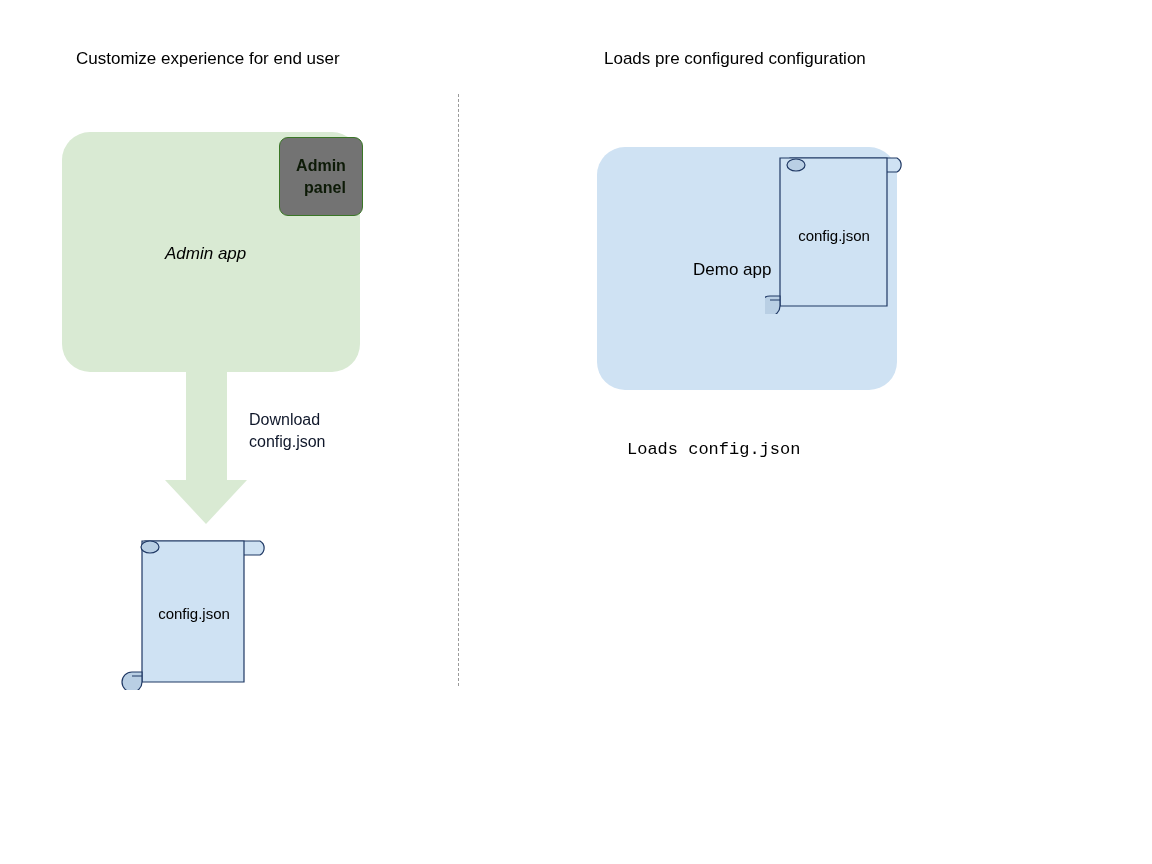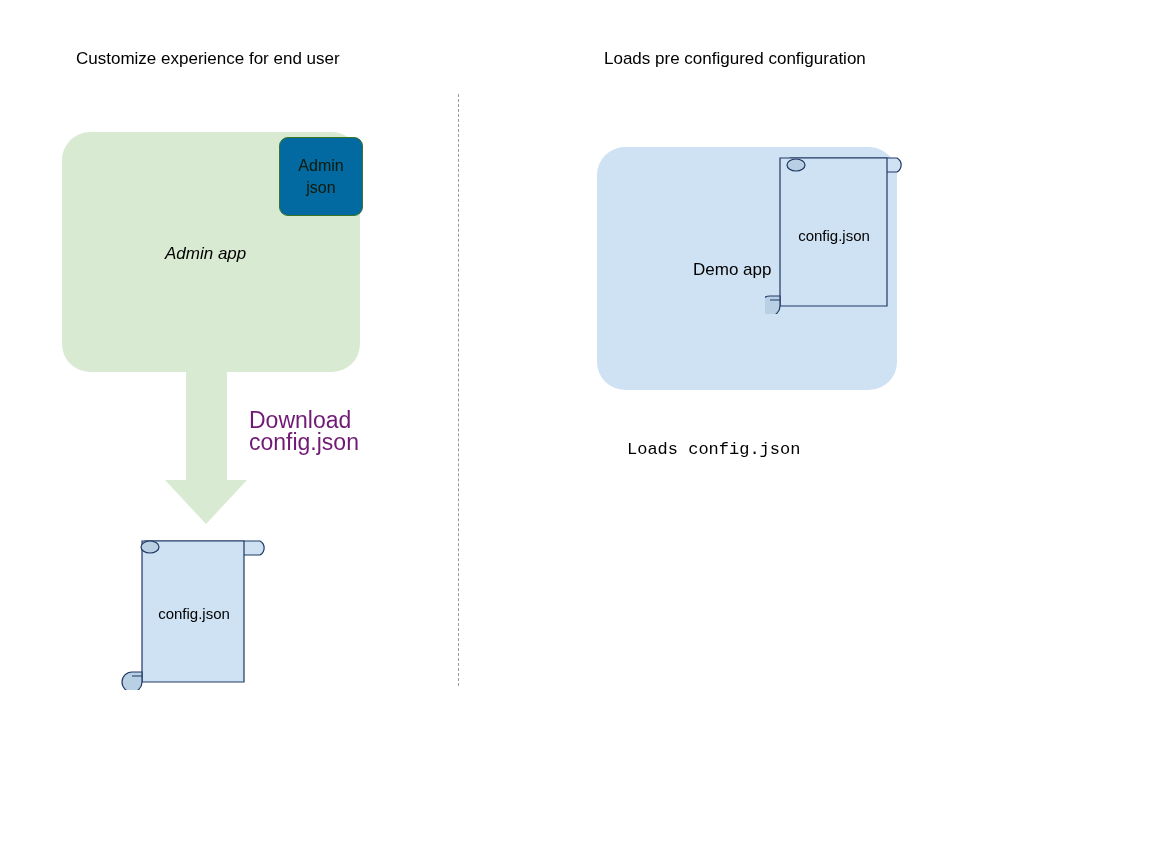--- a/index.html
+++ b/index.html
@@ -59,42 +59,43 @@
     color: #000;
     white-space: nowrap;
   }
 
   
   .admin-panel {
     left: 279px;
     top: 137px;
     width: 82px;
     height: 77px;
-    background: #0369a1;
+    background: #737373;
     border: 1px solid #3a7626;
     border-radius: 9px 9px 9px 9px;
     display: flex;
     align-items: center;
     justify-content: center;
-    text-align: center;
+    text-align: right;
+    font-weight: bold;
   }
   .admin-panel span {
     font-size: 16px;
     line-height: 22px;
     color: #0d1a07;
   }
 
   
   .arrow-svg { left: 0; top: 0; }
 
   .arrow-label {
-    font-size: 23px;
+    font-size: 16px;
     line-height: 22px;
     text-align: left;
-    color: #701a75;
+    color: #0f172a;
     white-space: nowrap;
   }
 
   
   .doc-wrap { }
   .doc-label {
     font-size: 15px;
     line-height: 18px;
     color: #000;
     white-space: nowrap;
@@ -112,21 +113,21 @@
 
   <div class="abs divider" style="left:458px; top:94px; height:592px;"></div>
 
   <div class="abs app-box admin-app"></div>
 
   <div class="abs app-label" style="left:165px; top:244px;font-style:italic;">Admin app</div>
 
   <div class="abs admin-panel">
     <span>
       <span>Admin</span><br>
-      <span>json</span>
+      <span>panel</span>
     </span>
   </div>
 
   <svg class="abs arrow-svg" width="1152" height="864" style="pointer-events:none;">
     <polygon points="186,372 227,372 227,480 247,480 206,524 165,480 186,480" fill="#d9ead3"></polygon>
   </svg>
 
   <div class="abs arrow-label" style="left:249px; top:409px;">
     <span>Download</span><br>
     <span>config.json</span>

